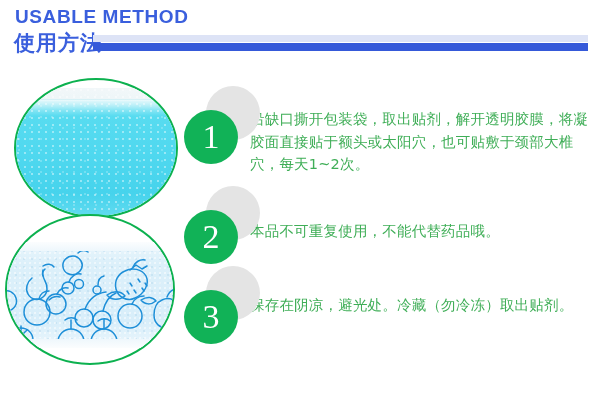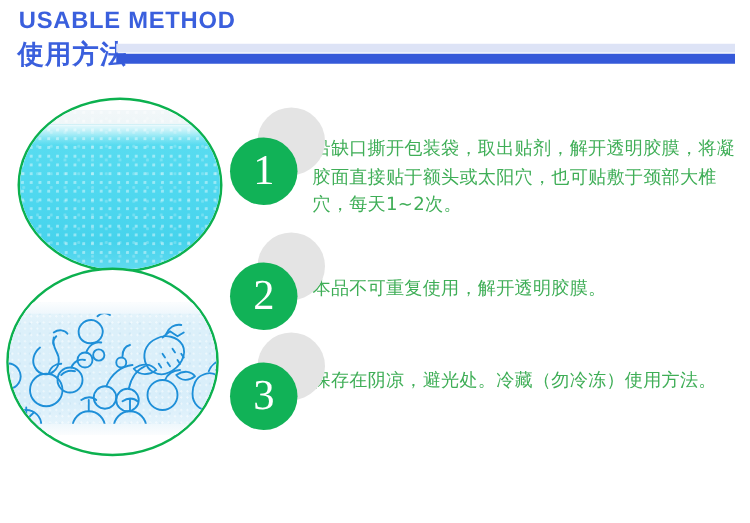--- a/index.html
+++ b/index.html
@@ -288,25 +288,25 @@
     </div>
     <div class="step-text">沿缺口撕开包装袋，取出贴剂，解开透明胶膜，将凝胶面直接贴于额头或太阳穴，也可贴敷于颈部大椎穴，每天1~2次。</div>
   </div>
 
   <div class="step step-2">
     <div class="marker">
       <div class="marker-ghost"></div>
       <div class="marker-disc"></div>
       <div class="marker-num">2</div>
     </div>
-    <div class="step-text">本品不可重复使用，解开透明胶膜。</div>
+    <div class="step-text">本品不可重复使用，不能代替药品哦。</div>
   </div>
 
   <div class="step step-3">
     <div class="marker">
       <div class="marker-ghost"></div>
       <div class="marker-disc"></div>
       <div class="marker-num">3</div>
     </div>
-    <div class="step-text">保存在阴凉，避光处。冷藏（勿冷冻）使用方法。</div>
+    <div class="step-text">保存在阴凉，避光处。冷藏（勿冷冻）取出贴剂。</div>
   </div>
 
 </div>
 
 </body></html>

